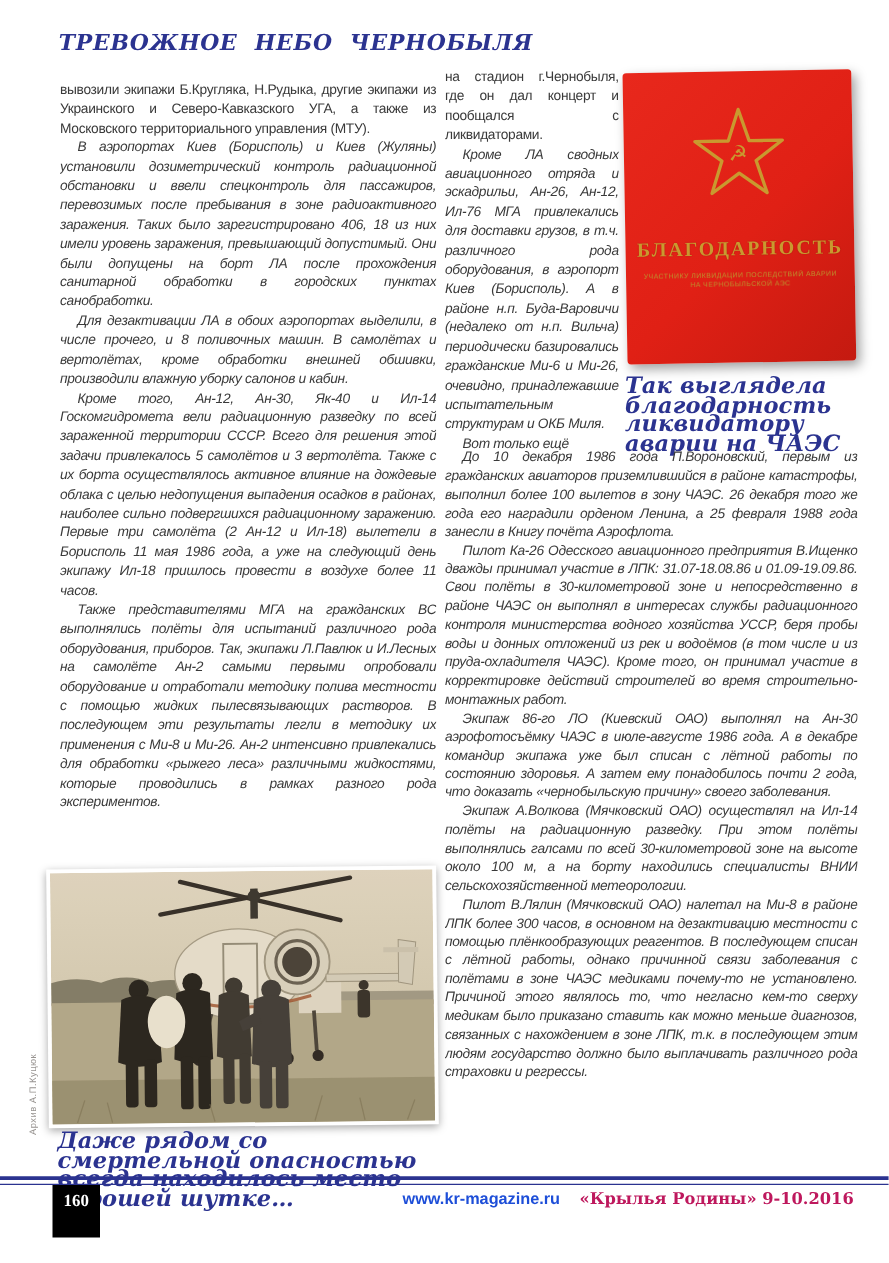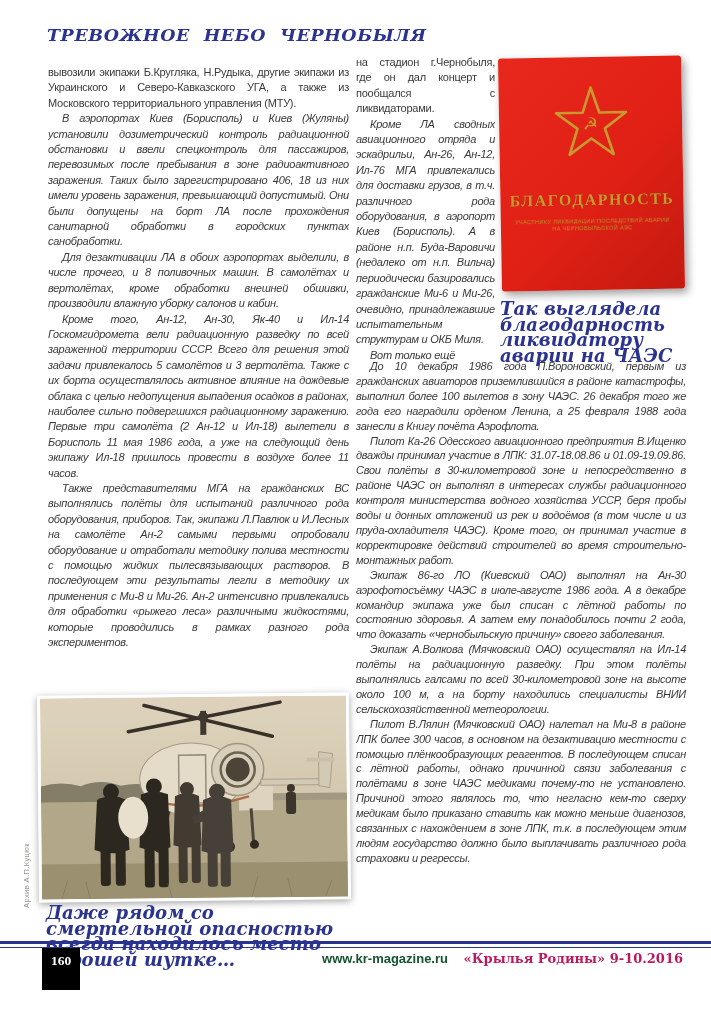--- a/index.html
+++ b/index.html
@@ -77,21 +77,21 @@
   .page-number{
     position:absolute;left:42px;top:948px;width:38px;height:42px;
     background:#000000;color:#ffffff;font-family:"Liberation Serif",serif;
     font-weight:bold;font-size:13.5px;text-align:center;padding-top:5px;
     box-sizing:border-box;
   }
   .footer-text{
     position:absolute;right:28px;top:951px;font-size:13px;font-weight:bold;
     white-space:nowrap;
   }
-  .footer-site{color:#14532d;font-family:"Liberation Sans",sans-serif;}
+  .footer-site{color:#1d4ed8;font-family:"Liberation Sans",sans-serif;}
   .footer-issue{color:#be185d;font-family:"DejaVu Serif",serif;margin-left:12px;}
 </style>
 </head>
 <body>
 
 <div class="page">
 
   <h1 class="title">ТРЕВОЖНОЕ  НЕБО  ЧЕРНОБЫЛЯ</h1>
 
   <div class="bodycol col-left">

